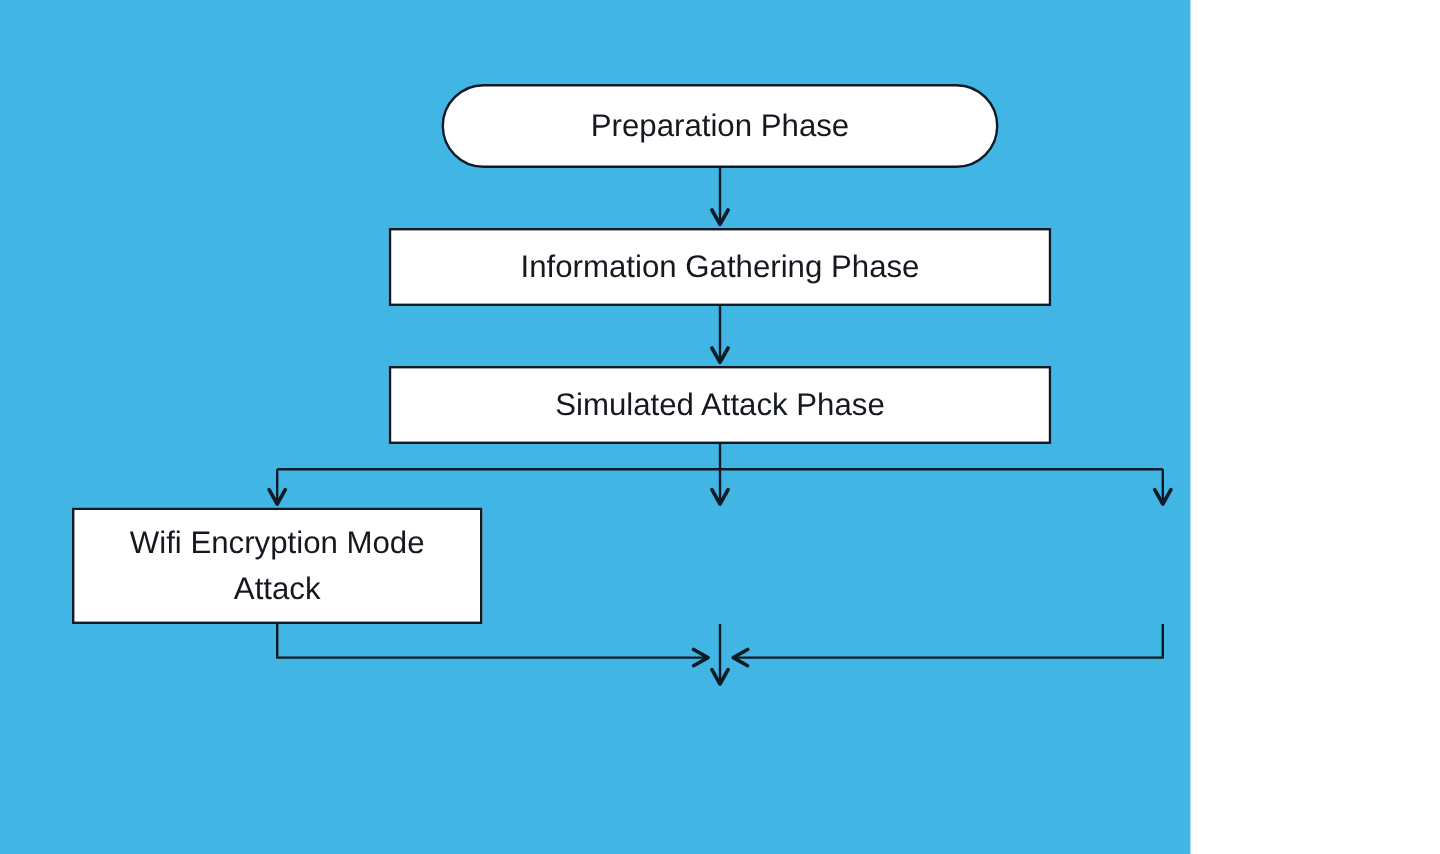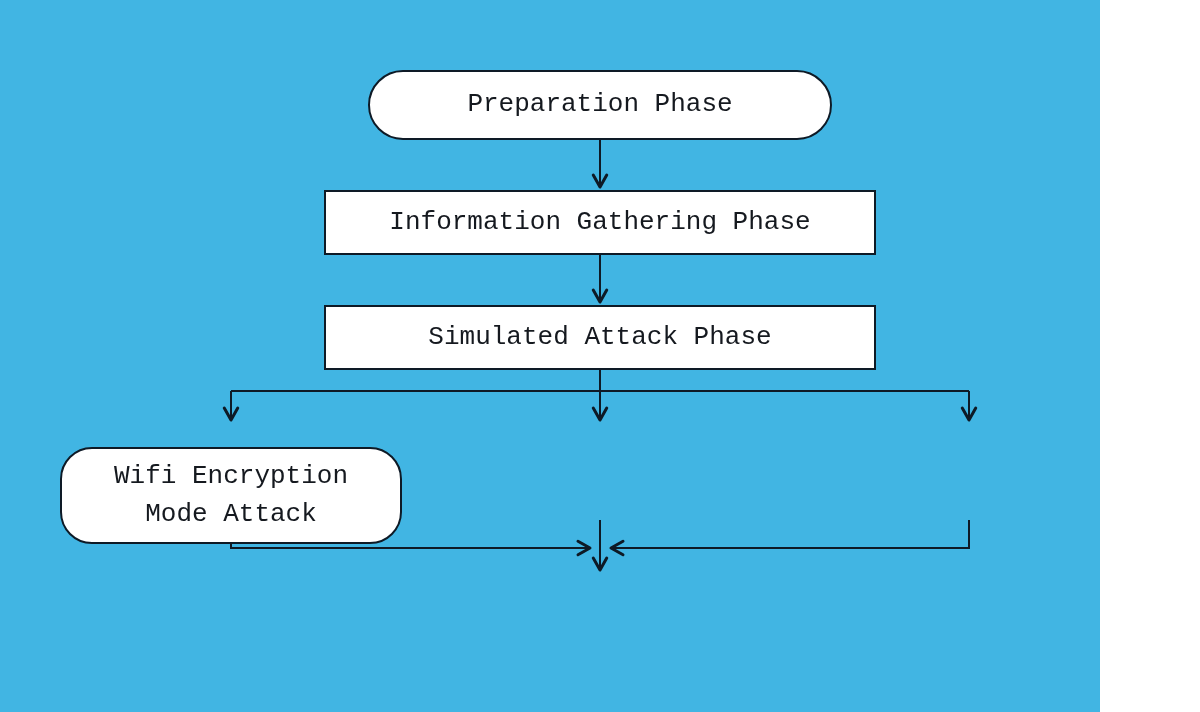--- a/index.html
+++ b/index.html
@@ -1,25 +1,25 @@
 <!DOCTYPE html>
 <html><head>
 <meta charset="utf-8">
 <style>
   html, body {
     margin: 0;
     padding: 0;
   }
   .canvas {
     position: relative;
-    width: 1100px;
+    width: 992px;
     height: 712px;
     background: #41b5e3;
     overflow: hidden;
-    font-family: Liberation Mono, monospace;
+    font-family: Liberation Sans, sans-serif;
   }
   .edges {
     position: absolute;
     left: 0;
     top: 0;
     width: 1200px;
     height: 712px;
     pointer-events: none;
   }
   .node {
@@ -37,21 +37,21 @@
   }
   .node .lbl {
     display: inline-block;
   }
   .stadium {
     border-radius: 35px;
   }
   .node-preparation  { left: 368px; top: 70px;  width: 464px; height: 70px; }
   .node-information  { left: 324px; top: 190px; width: 552px; height: 65px; }
   .node-simulated    { left: 324px; top: 305px; width: 552px; height: 65px; }
-  .node-wifi         { left: 60px;  top: 447px; width: 342px; height: 97px; border-radius: 32px; }
+  .node-wifi         { left: 60px;  top: 423px; width: 342px; height: 97px; }
   .node-wifi .lbl    { max-width: 250px; }
   .node-infrastructure { left: 429px; top: 423px; width: 342px; height: 97px; }
   .node-client       { left: 798px; top: 423px; width: 342px; height: 97px; }
   .node-reporting    { left: 368px; top: 573px; width: 464px; height: 69px; }
 </style>
 </head>
 <body>
 
 <div class="canvas">
 

